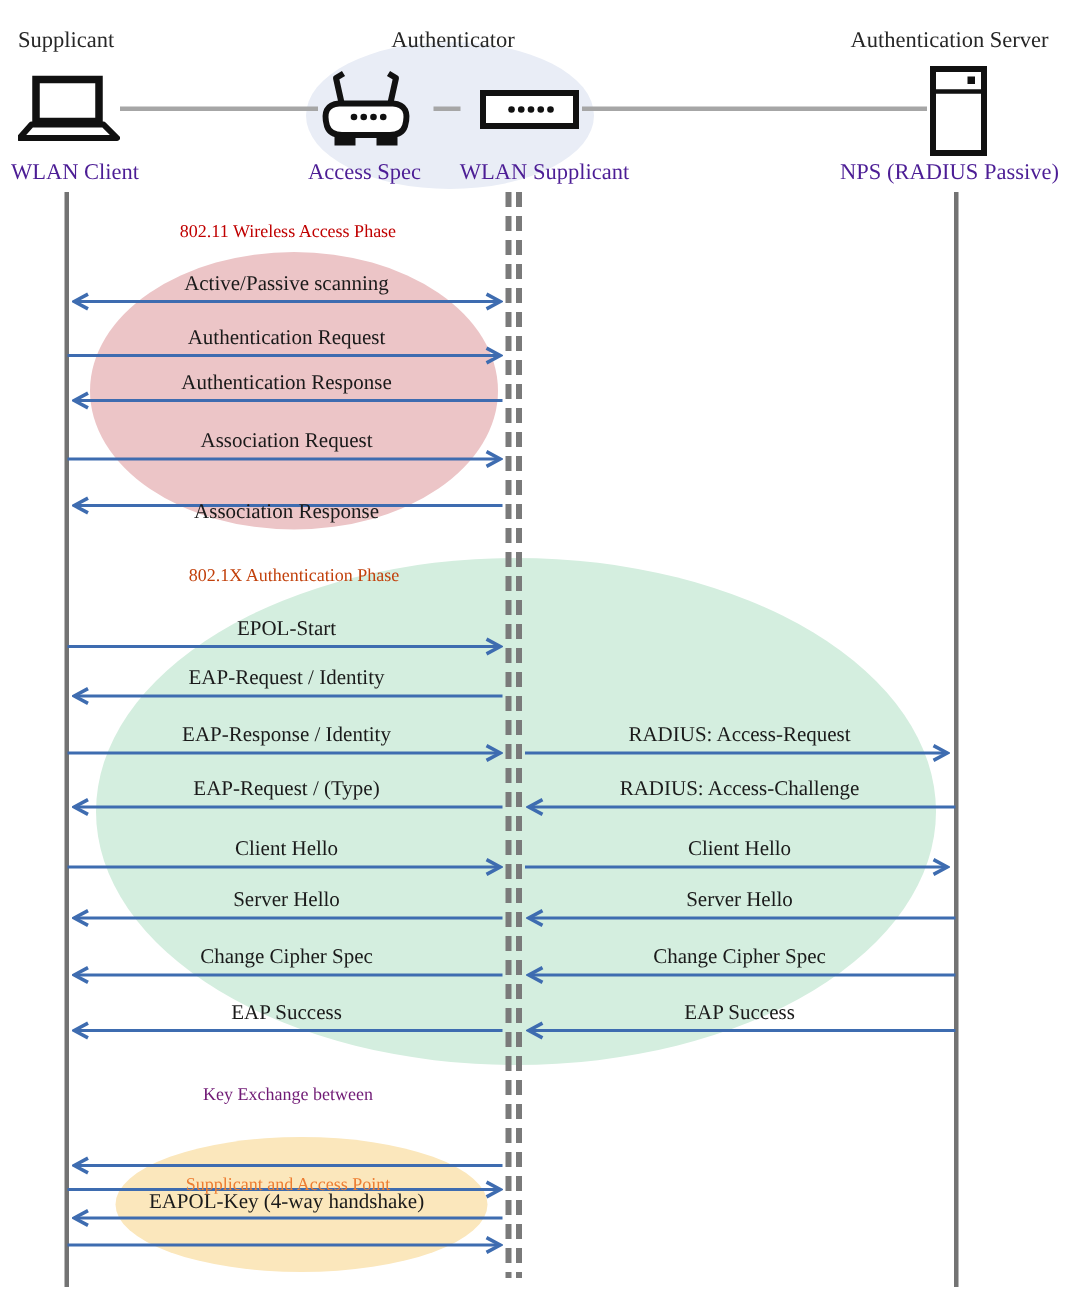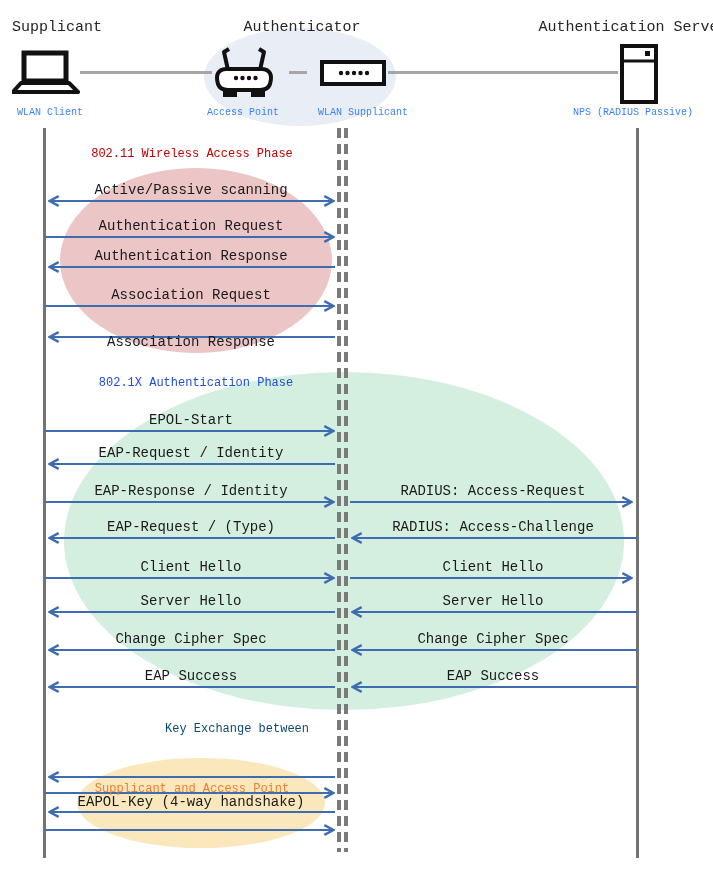--- a/index.html
+++ b/index.html
@@ -1,48 +1,48 @@
 <!DOCTYPE html>
 <html><head>
 <meta charset="utf-8">
 <style>
   html,body{margin:0;padding:0;background:#ffffff;}
   .canvas{
     position:relative;width:713px;height:875px;background:#ffffff;
-    font-family:Liberation Mono, monospace;overflow:hidden;
+    font-family:Liberation Serif, serif;overflow:hidden;
   }
   .ellipse{position:absolute;border-radius:50%;z-index:0;}
   .authenticator-ellipse{left:204px;top:28px;width:192px;height:98px;background:#E9EDF6;}
   .phase1-ellipse{left:60px;top:168px;width:272px;height:185px;background:#ECC5C7;}
   .phase2-ellipse{left:64px;top:372px;width:560px;height:338px;background:#D4EEDF;}
   .phase3-ellipse{left:77px;top:758px;width:248px;height:90px;background:#FBE7BC;}
 
   .role{position:absolute;top:19px;font-size:15px;color:#262626;white-space:nowrap;z-index:3;}
   .role-center{transform:translateX(-50%);}
-  .node-label{position:absolute;top:107px;transform:translateX(-50%);font-size:10px;color:#3b82f6;white-space:nowrap;z-index:3;}
+  .node-label{position:absolute;top:107px;transform:translateX(-50%);font-size:15px;color:#4c1d95;white-space:nowrap;z-index:3;}
 
   .connector{position:absolute;top:71px;height:3px;background:#A6A6A6;z-index:1;}
 
   .lifeline{position:absolute;top:128px;height:730px;width:3px;background:#737373;z-index:1;}
   .lifeline-dashed{
     position:absolute;top:128px;height:724px;width:4px;z-index:1;
     background:repeating-linear-gradient(to bottom,#7a7a7a 0 10px,transparent 10px 16px);
   }
 
   .icon{position:absolute;z-index:2;}
   svg.arrows{position:absolute;left:0;top:0;z-index:2;}
 
   .msg{position:absolute;transform:translateX(-50%);font-size:14px;color:#1a1a1a;white-space:nowrap;z-index:3;}
   .left-msg{left:191px;}
   .right-msg{left:493px;}
 
   .phase-title{position:absolute;transform:translateX(-50%);font-size:12px;white-space:nowrap;z-index:3;}
   .phase1-title{left:192px;top:147px;color:#C00000;}
-  .phase2-title{left:196px;top:376px;color:#1d4ed8;}
-  .phase3-title-1{left:192px;top:722px;color:#0c4a6e;margin-left:45px;}
+  .phase2-title{left:196px;top:376px;color:#c2410c;}
+  .phase3-title-1{left:192px;top:722px;color:#701a75;}
   .phase3-title-2{left:192px;top:741px;color:#ED7D31;margin-top:41px;}
 </style>
 </head>
 <body>
 
 <div class="canvas">
 
   <div class="ellipse authenticator-ellipse"></div>
   <div class="ellipse phase1-ellipse"></div>
   <div class="ellipse phase2-ellipse"></div>
@@ -82,21 +82,21 @@
     <circle cx="47" cy="13" r="2.2" fill="#111111"></circle>
   </svg>
 
   <svg class="icon" style="left:620px;top:44px" width="38" height="60" viewBox="0 0 38 60">
     <rect x="2" y="2" width="34" height="56" fill="#ffffff" stroke="#111111" stroke-width="4"></rect>
     <line x1="2" y1="17" x2="36" y2="17" stroke="#111111" stroke-width="3"></line>
     <rect x="25" y="7" width="5" height="5" fill="#111111"></rect>
   </svg>
 
   <div class="node-label" style="left:50px">WLAN Client</div>
-  <div class="node-label" style="left:243px">Access Point</div>
+  <div class="node-label" style="left:243px">Access Spec</div>
   <div class="node-label" style="left:363px">WLAN Supplicant</div>
   <div class="node-label" style="left:633px">NPS (RADIUS Passive)</div>
 
   <div class="lifeline" style="left:43px"></div>
   <div class="lifeline-dashed" style="left:337px"></div>
   <div class="lifeline-dashed" style="left:344px"></div>
   <div class="lifeline" style="left:636px"></div>
 
   <div class="phase-title phase1-title">802.11 Wireless Access Phase</div>
   <div class="phase-title phase2-title">802.1X Authentication Phase</div>

